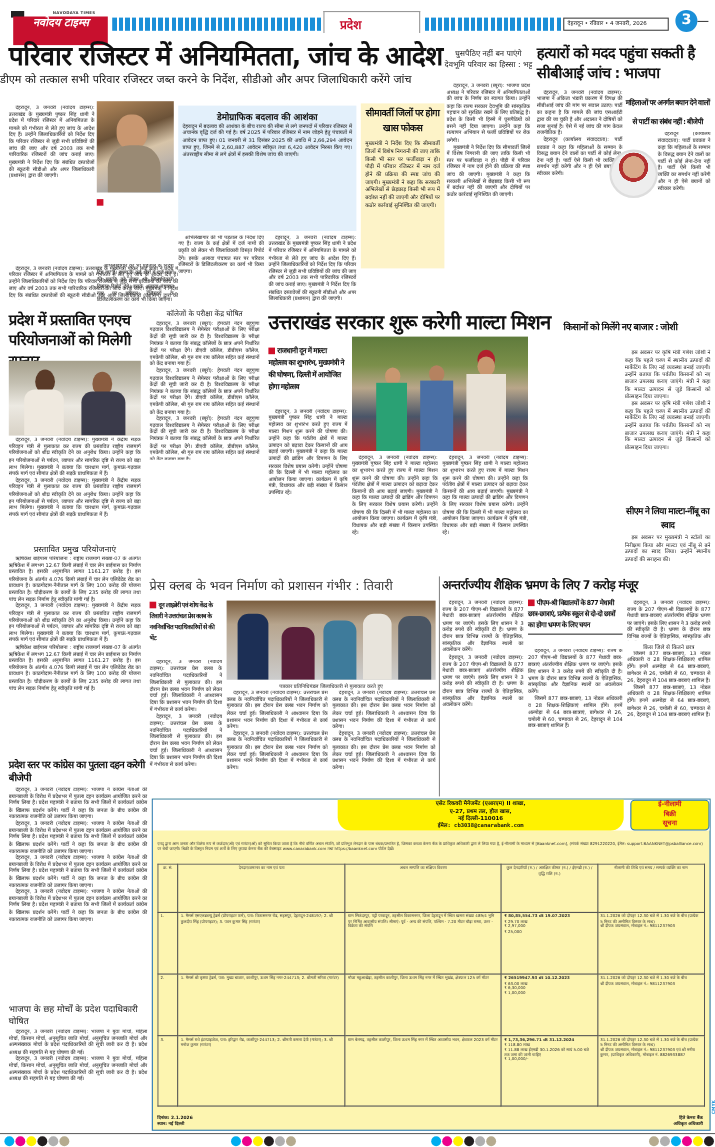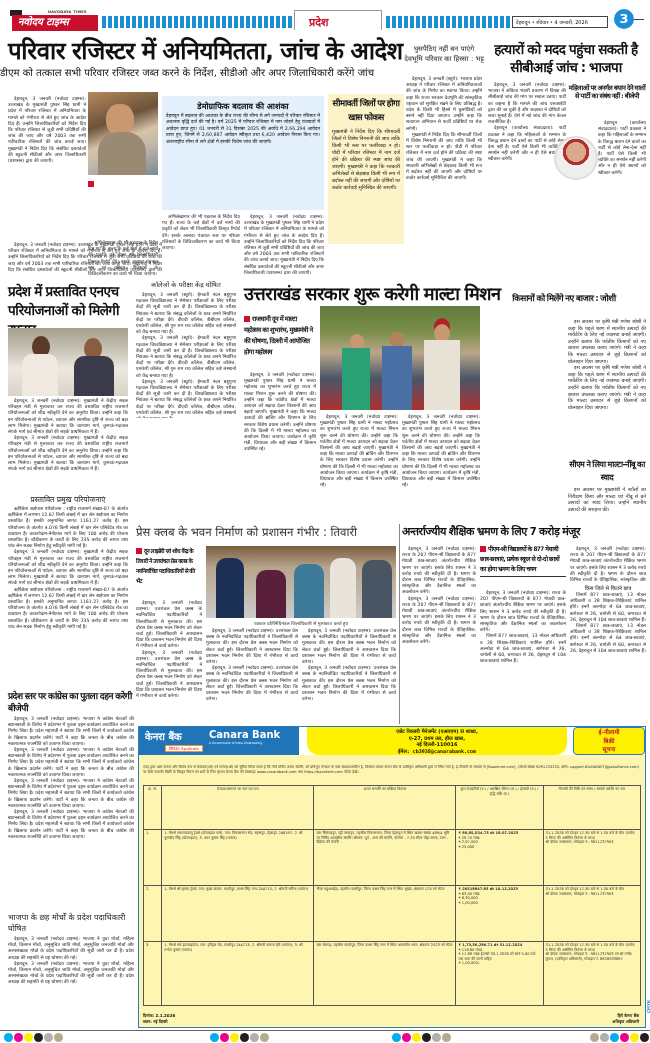--- a/index.html
+++ b/index.html
@@ -15,21 +15,21 @@
 .cmyk span{width:9px;height:9px;border-radius:50%;display:inline-block}
 table.auc{border-collapse:collapse;width:100%;font-size:3.6px;line-height:4.5px}
 table.auc td,table.auc th{border:1px solid #555;padding:1px 2px;vertical-align:top;color:#333;font-weight:normal}
 </style>
 </head>
 <body>
 
 <div class="abs" style="left:0;top:0;width:650px;height:36px">
   <div class="abs" style="left:10px;top:10px;width:12px;height:6px;background:#222"></div>
   <div class="abs" style="left:48px;top:10px;font-size:3.5px;font-weight:bold;color:#333;letter-spacing:0.3px">NAVODAYA TIMES</div>
-  <div class="abs" style="left:12px;top:15px;width:86px;height:16px;background:#c8102e;color:#fff;font-weight:bold;font-size:10px;line-height:14px;padding-left:6px;font-style:italic">
+  <div class="abs" style="left:12px;top:15px;width:86px;height:26px;background:#c8102e;color:#fff;font-weight:bold;font-size:10px;line-height:14px;padding-left:18px;font-style:italic">
     <span>नवोदय टाइम्स</span>
   </div>
   <div class="abs" style="left:102px;top:16px;width:190px;height:12px;background:repeating-linear-gradient(90deg,#1a8fd8 0 4px,#fff 4px 6px)"></div>
   <div class="abs" style="left:294px;top:10px;width:88px;height:20px;border:1px solid #999;border-bottom:none;background:#fff">
     <span style="position:absolute;left:14px;top:3px;font-size:11px;font-weight:bold;color:#c8102e">प्रदेश</span>
   </div>
   <div class="abs" style="left:386px;top:16px;width:124px;height:12px;background:repeating-linear-gradient(90deg,#1a8fd8 0 4px,#fff 4px 6px)"></div>
   <div class="abs" style="left:512px;top:16px;width:96px;height:12px;border:1px solid #444;font-size:5px;line-height:10px;padding-left:3px;white-space:nowrap;overflow:hidden">
     <span>देहरादून • रविवार • 4 जनवरी, 2026</span>
   </div>
@@ -71,26 +71,26 @@
   <div class="hl" style="font-size:8.5px;line-height:14px;text-align:center;padding:2px 4px">सीमावर्ती जिलों पर होगा खास फोकस</div>
   <div style="font-size:4.9px;line-height:7px;padding:2px 4px;text-align:justify;overflow:hidden;height:110px">मुख्यमंत्री ने निर्देश दिए कि सीमावर्ती जिलों में विशेष निगरानी की जाए ताकि किसी भी स्तर पर फर्जीवाड़ा न हो। पौड़ी में परिवार रजिस्टर में नाम दर्ज होने की प्रक्रिया की स्पष्ट जांच की जाएगी। मुख्यमंत्री ने कहा कि सरकारी अभिलेखों से छेड़छाड़ किसी भी रूप में बर्दाश्त नहीं की जाएगी और दोषियों पर कठोर कार्रवाई सुनिश्चित की जाएगी।</div>
 </div>
 
 <div class="abs" style="left:404px;top:44px;width:80px;font-size:7px;line-height:10px;text-align:center;color:#222">घुसपैठिए नहीं बन पाएंगे देवभूमि परिवार का हिस्सा : भट्ट</div>
 <div class="abs txt" style="left:406px;top:76px;width:76px;height:180px">
     <p>देहरादून, 3 जनवरी (ब्यूरो): भाजपा प्रदेश अध्यक्ष ने परिवार रजिस्टर में अनियमितताओं की जांच के निर्णय का स्वागत किया। उन्होंने कहा कि राज्य सरकार देवभूमि की सांस्कृतिक पहचान को सुरक्षित रखने के लिए प्रतिबद्ध है। प्रदेश के किसी भी हिस्से में घुसपैठियों को बसने नहीं दिया जाएगा। उन्होंने कहा कि सत्यापन अभियान से फर्जी प्रविष्टियों पर रोक लगेगी।</p>
     <p>मुख्यमंत्री ने निर्देश दिए कि सीमावर्ती जिलों में विशेष निगरानी की जाए ताकि किसी भी स्तर पर फर्जीवाड़ा न हो। पौड़ी में परिवार रजिस्टर में नाम दर्ज होने की प्रक्रिया की स्पष्ट जांच की जाएगी। मुख्यमंत्री ने कहा कि सरकारी अभिलेखों से छेड़छाड़ किसी भी रूप में बर्दाश्त नहीं की जाएगी और दोषियों पर कठोर कार्रवाई सुनिश्चित की जाएगी।</p>
   </div>
 
-<div class="abs hl" style="left:488px;top:40px;width:156px;font-size:13.5px;line-height:18px;text-align:center">हत्यारों को मदद पहुंचा सकती है सीबीआई जांच : भाजपा</div>
+<div class="abs hl" style="left:488px;top:40px;width:156px;font-size:13.5px;line-height:18px;">हत्यारों को मदद पहुंचा सकती है सीबीआई जांच : भाजपा</div>
 <div class="abs txt" style="left:488px;top:82px;width:78px;height:170px">
     <p>देहरादून, 3 जनवरी (नवोदय टाइम्स): भाजपा ने अंकिता भंडारी प्रकरण में विपक्ष की सीबीआई जांच की मांग पर सवाल उठाए। पार्टी का कहना है कि मामले की जांच एसआईटी द्वारा की जा चुकी है और अदालत ने दोषियों को सजा सुनाई है। ऐसे में नई जांच की मांग केवल राजनीतिक है।</p>
     <p>देहरादून (कार्यालय संवाददाता): पार्टी प्रवक्ता ने कहा कि महिलाओं के सम्मान के विरुद्ध बयान देने वालों का पार्टी से कोई लेना-देना नहीं है। पार्टी ऐसे किसी भी व्यक्ति का समर्थन नहीं करेगी और न ही ऐसे बयानों को स्वीकार करेगी।</p>
   </div>
-<div class="abs hl" style="left:568px;top:84px;width:78px;font-size:6.6px;line-height:8px;text-align:center">महिलाओं पर अनर्गल बयान देने वालों से पार्टी का संबंध नहीं : बीजेपी</div>
+<div class="abs hl" style="left:568px;top:84px;width:78px;font-size:6.6px;line-height:18px;text-align:center">महिलाओं पर अनर्गल बयान देने वालों से पार्टी का संबंध नहीं : बीजेपी</div>
 <div class="abs photo" style="left:554px;top:136px;width:44px;height:44px;border-radius:50%;border:2px solid #ddd;background:radial-gradient(circle at 50% 35%,#d9a98a 0 30%,#b23030 31% 40%,#eee 41%)"></div>
 <div class="abs txt" style="left:568px;top:120px;width:78px;height:134px;padding-left:30px">
     <p>देहरादून (कार्यालय संवाददाता): पार्टी प्रवक्ता ने कहा कि महिलाओं के सम्मान के विरुद्ध बयान देने वालों का पार्टी से कोई लेना-देना नहीं है। पार्टी ऐसे किसी भी व्यक्ति का समर्थन नहीं करेगी और न ही ऐसे बयानों को स्वीकार करेगी।</p>
   </div>
 
 <div class="abs txt" style="left:8px;top:242px;width:154px;height:30px">
     <p>देहरादून, 3 जनवरी (नवोदय टाइम्स): उत्तराखंड के मुख्यमंत्री पुष्कर सिंह धामी ने प्रदेश में परिवार रजिस्टर में अनियमितता के मामले को गंभीरता से लेते हुए जांच के आदेश दिए हैं। उन्होंने जिलाधिकारियों को निर्देश दिए कि परिवार रजिस्टर से जुड़ी सभी प्रविष्टियों की जांच की जाए और वर्ष 2003 तक सभी पारिवारिक रजिस्टरों की जांच कराई जाए। मुख्यमंत्री ने निर्देश दिए कि संबंधित दस्तावेजों की स्क्रूटनी सीडीओ और अपर जिलाधिकारी (प्रशासन) द्वारा की जाएगी।</p>
   </div>
 <div class="abs hl" style="left:8px;top:282px;width:122px;font-size:13.5px;line-height:19px">प्रदेश में प्रस्तावित एनएच परियोजनाओं को मिलेगी रफ्तार</div>
 <div class="abs photo" style="left:8px;top:328px;width:120px;height:68px;background:linear-gradient(180deg,#a6a08c 0%,#c4c0b2 30%,#ece9e2 60%,#d8d2c6 100%)">
@@ -206,26 +206,20 @@
   </div>
 <div class="abs" style="left:8px;top:912px;width:126px;font-size:8px;line-height:11px;color:#222">भाजपा के छह मोर्चों के प्रदेश पदाधिकारी घोषित</div>
 <div class="abs txt" style="left:8px;top:936px;width:126px;height:92px">
     <p>देहरादून, 3 जनवरी (नवोदय टाइम्स): भाजपा ने युवा मोर्चा, महिला मोर्चा, किसान मोर्चा, अनुसूचित जाति मोर्चा, अनुसूचित जनजाति मोर्चा और अल्पसंख्यक मोर्चा के प्रदेश पदाधिकारियों की सूची जारी कर दी है। प्रदेश अध्यक्ष की सहमति से यह घोषणा की गई।</p>
     <p>देहरादून, 3 जनवरी (नवोदय टाइम्स): भाजपा ने युवा मोर्चा, महिला मोर्चा, किसान मोर्चा, अनुसूचित जाति मोर्चा, अनुसूचित जनजाति मोर्चा और अल्पसंख्यक मोर्चा के प्रदेश पदाधिकारियों की सूची जारी कर दी है। प्रदेश अध्यक्ष की सहमति से यह घोषणा की गई।</p>
   </div>
 
 <div class="abs" style="left:138px;top:726px;width:508px;height:302px;border:1px solid #2b7bbb;background:#fdf5b0">
 
   <div class="abs" style="left:0;top:0;width:506px;height:28px;background:#fff">
-    <div class="abs" style="left:0;top:0;width:160px;height:28px;background:#1f75b8;color:#fff">
-      <span style="position:absolute;left:6px;top:2px;font-size:10px;font-weight:bold">केनरा बैंक</span>
-      <span style="position:absolute;left:70px;top:2px;font-size:10px;font-weight:bold">Canara Bank</span>
-      <span style="position:absolute;left:70px;top:14px;font-size:3px">A Government of India Undertaking</span>
-      <span style="position:absolute;left:26px;top:18px;font-size:3.6px;background:#fff;color:#c8102e;padding:0 3px;border:1px solid #f7931e">सिंडिकेट Syndicate</span>
-    </div>
     <div class="abs" style="left:168px;top:0;width:260px;height:28px;background:#fff200;border-radius:0 0 12px 12px;text-align:center;font-size:5px;line-height:6.6px;font-weight:bold;color:#111;padding-top:1px">
       <div>एसेट रिकवरी मैनेजमेंट (एआरएम) II शाखा,</div>
       <div>ए-27, प्रथम तल, हौज खास,</div>
       <div>नई दिल्ली-110016</div>
       <div style="font-family:'DejaVu Sans Mono',monospace">ईमेल: cb3038@canarabank.com</div>
     </div>
     <div class="abs" style="left:434px;top:0;width:72px;height:28px;background:#fff200;border:1px solid #2b7bbb;border-radius:4px;text-align:center;color:#c8102e;font-weight:bold;font-size:6px;line-height:8.5px">
       <div>ई-नीलामी</div>
       <div>बिक्री</div>
       <div>सूचना</div>

